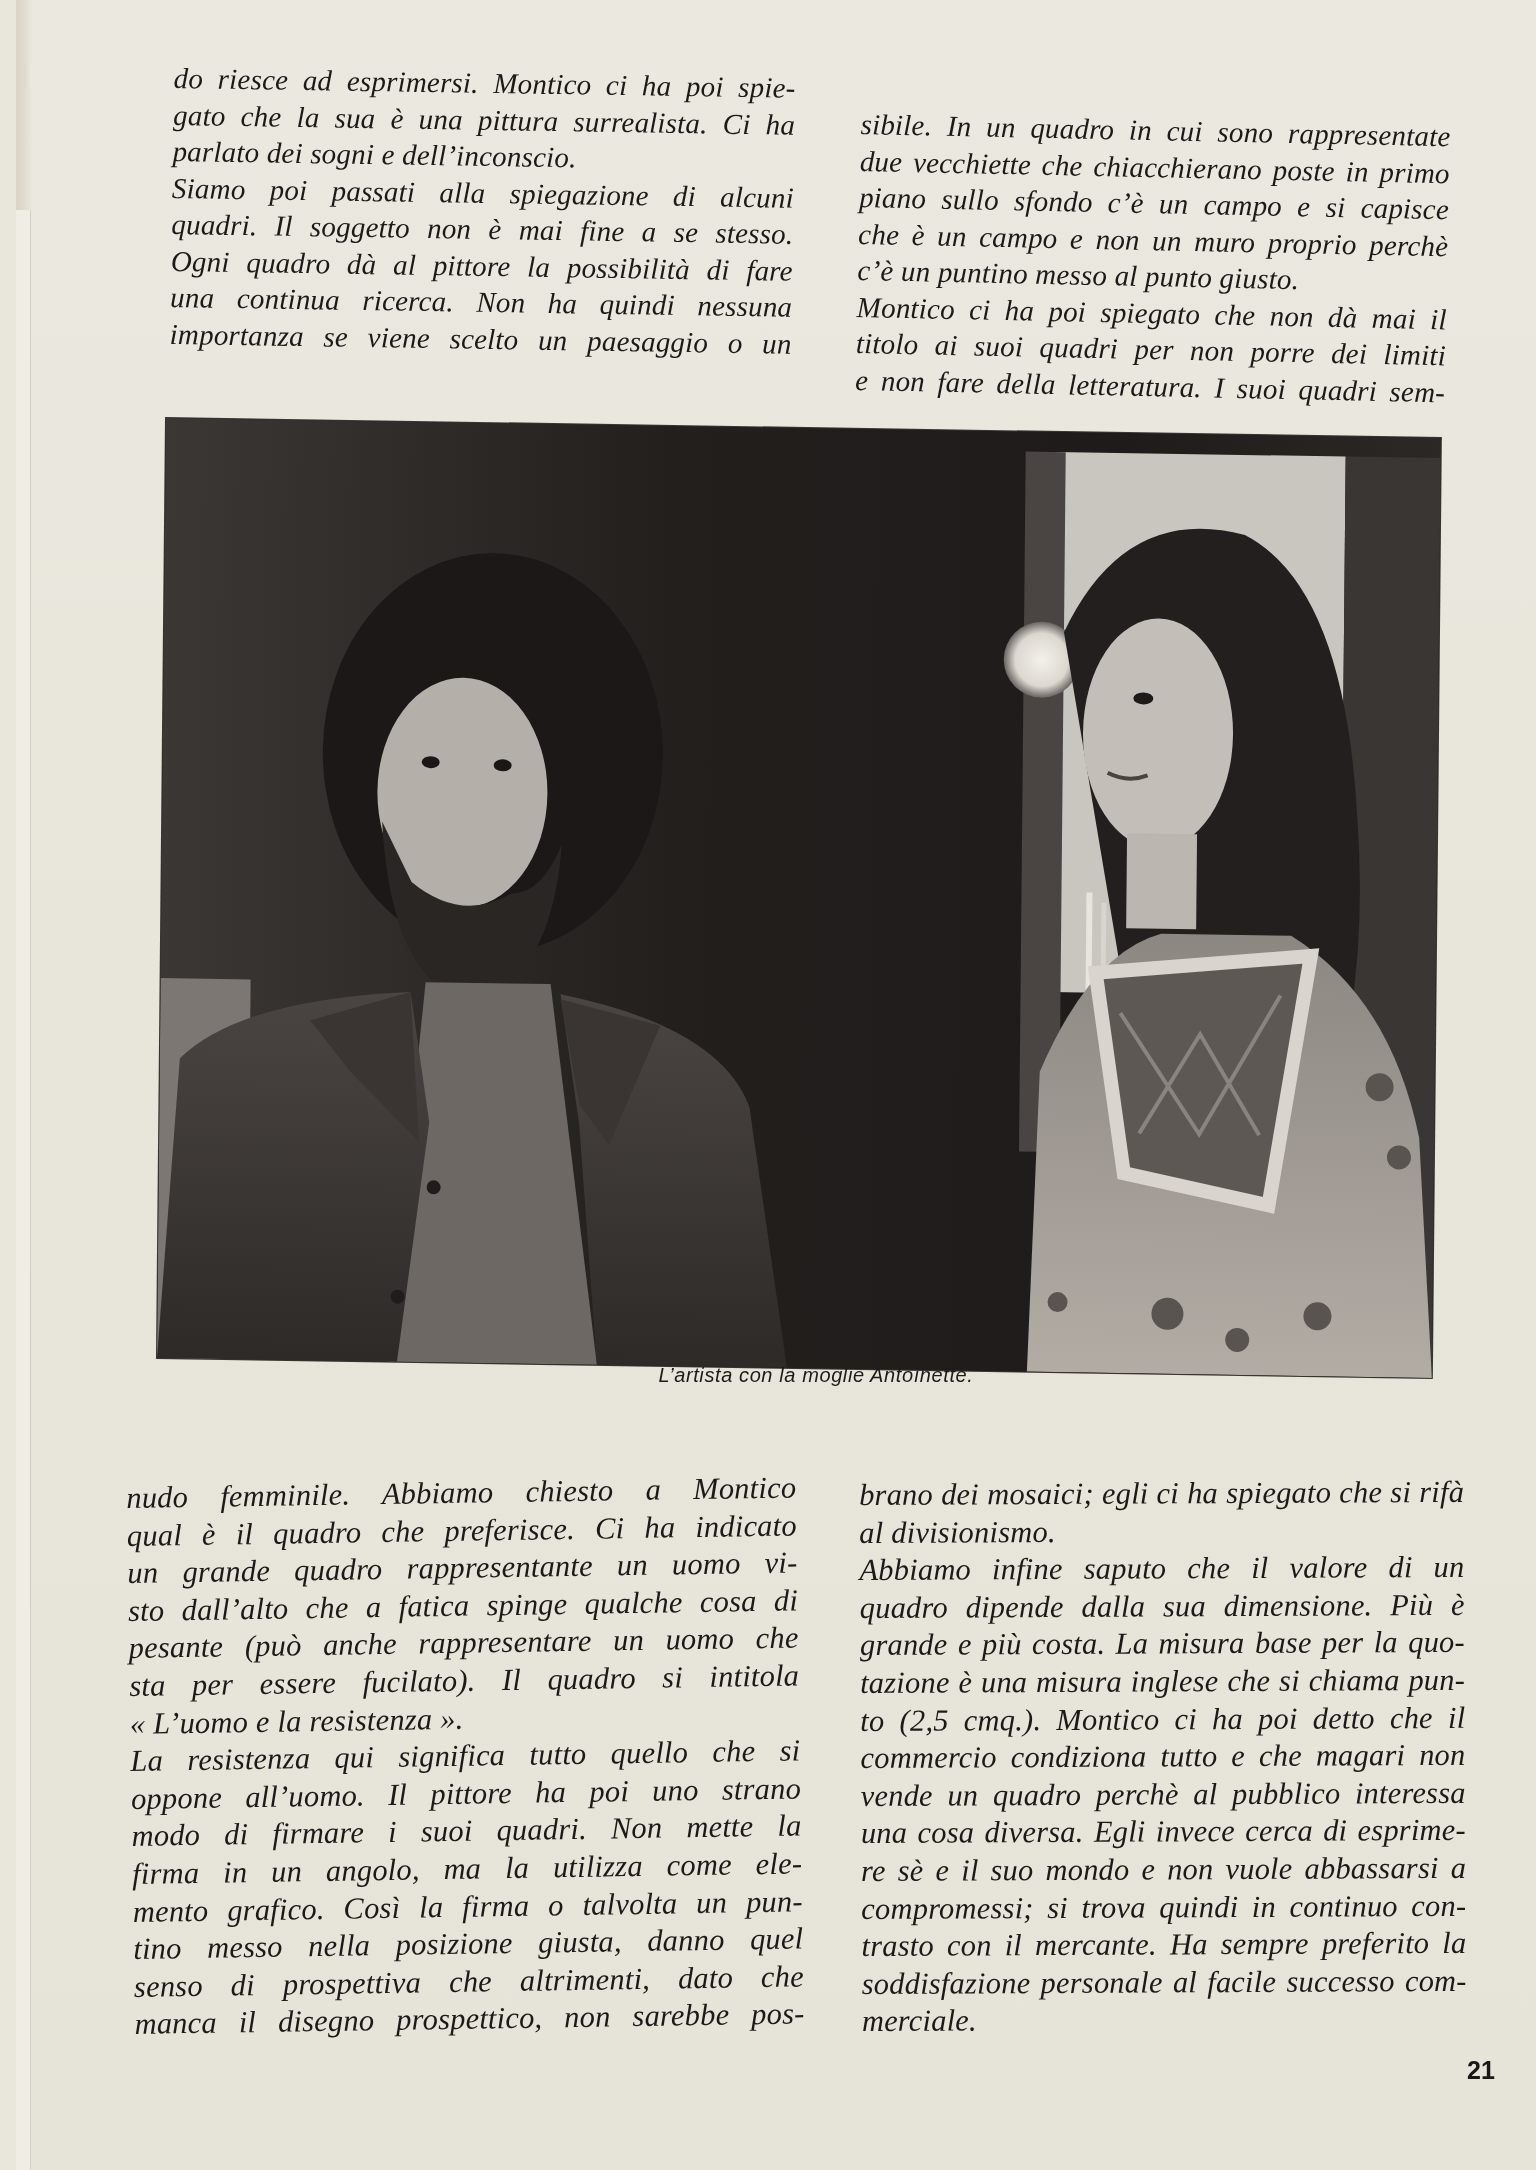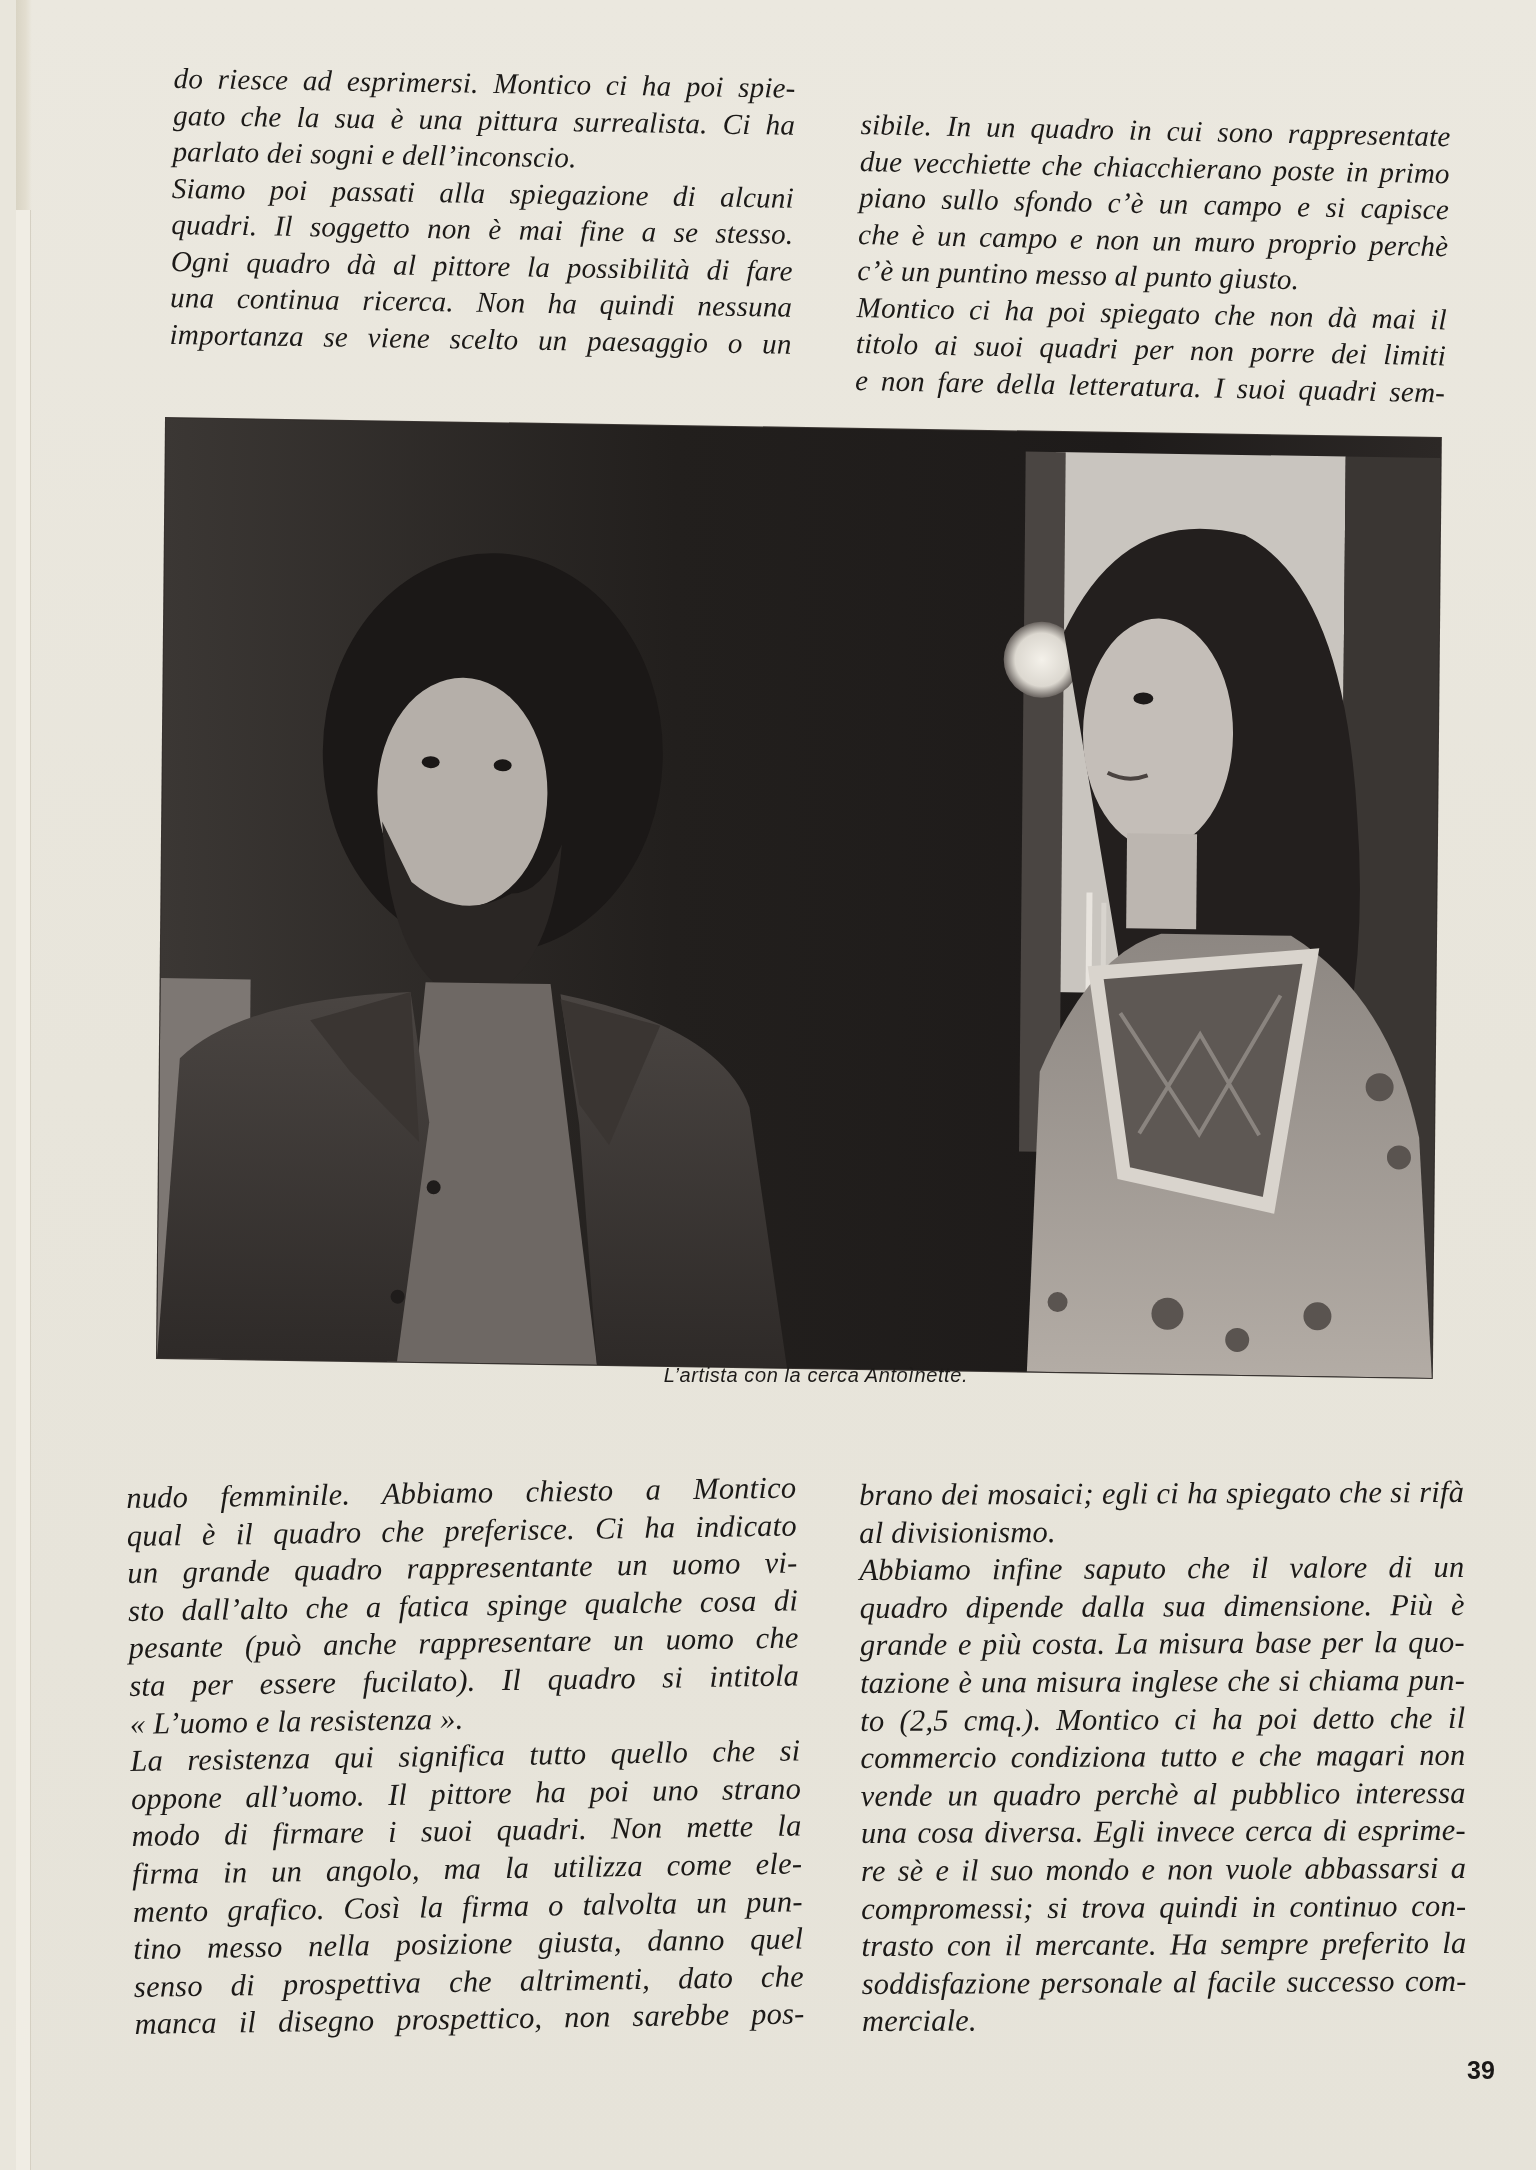--- a/index.html
+++ b/index.html
@@ -201,21 +201,21 @@
 
       <circle cx="1220" cy="650" r="14" fill="#5a5450"></circle>
       <circle cx="1240" cy="720" r="12" fill="#5a5450"></circle>
       <circle cx="900" cy="870" r="10" fill="#5a5450"></circle>
       <circle cx="1010" cy="880" r="16" fill="#5a5450"></circle>
       <circle cx="1080" cy="905" r="12" fill="#5a5450"></circle>
       <circle cx="1160" cy="880" r="14" fill="#5a5450"></circle>
     </svg>
   </div>
 
-  <div class="caption">L’artista con la cerca Antoìnette.</div>
+  <div class="caption">L’artista con la moglie Antoìnette.</div>
 
   <div class="col" id="col-bottom-left">
     <span class="line">nudo femminile. Abbiamo chiesto a Montico</span>
     <span class="line">qual è il quadro che preferisce. Ci ha indicato</span>
     <span class="line">un grande quadro rappresentante un uomo vi-</span>
     <span class="line">sto dall’alto che a fatica spinge qualche cosa di</span>
     <span class="line">pesante (può anche rappresentare un uomo che</span>
     <span class="line">sta per essere fucilato). Il quadro si intitola</span>
     <span class="line last">« L’uomo e la resistenza ».</span>
     <span class="line">La resistenza qui significa tutto quello che si</span>
@@ -239,14 +239,14 @@
     <span class="line">commercio condiziona tutto e che magari non</span>
     <span class="line">vende un quadro perchè al pubblico interessa</span>
     <span class="line">una cosa diversa. Egli invece cerca di esprime-</span>
     <span class="line">re sè e il suo mondo e non vuole abbassarsi a</span>
     <span class="line">compromessi; si trova quindi in continuo con-</span>
     <span class="line">trasto con il mercante. Ha sempre preferito la</span>
     <span class="line">soddisfazione personale al facile successo com-</span>
     <span class="line last">merciale.</span>
   </div>
 
-  <div class="page-number">39</div>
+  <div class="page-number">21</div>
 </div>
 
 </body></html>

